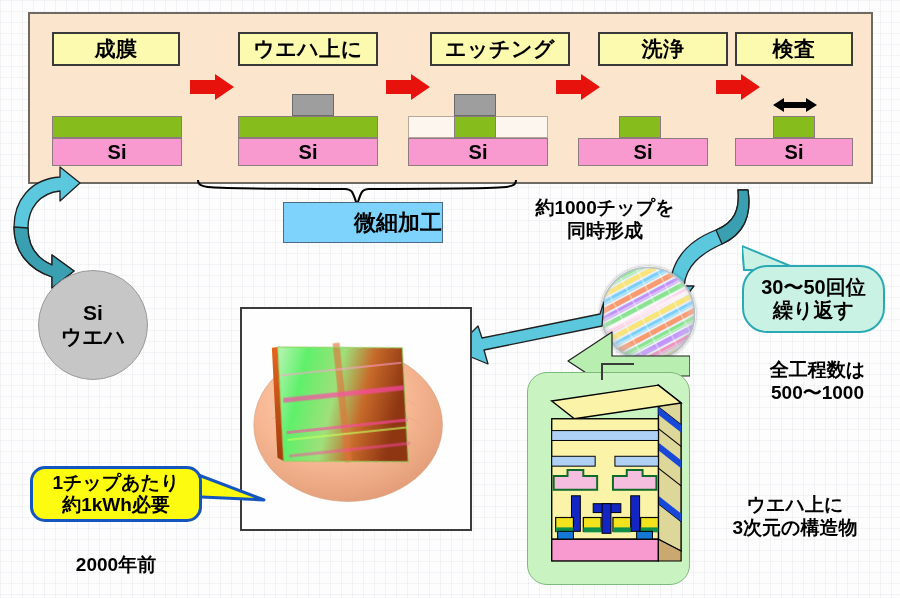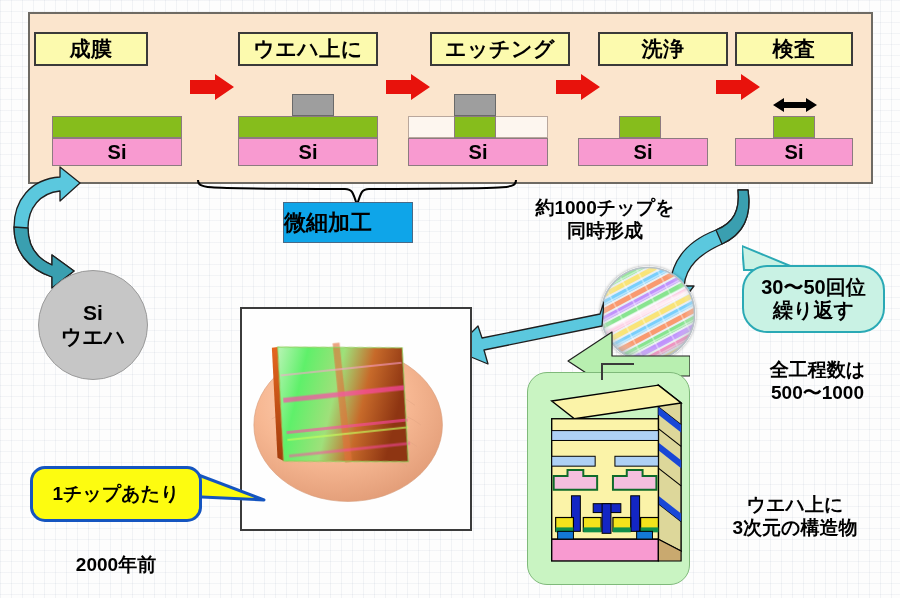--- a/index.html
+++ b/index.html
@@ -36,23 +36,23 @@
     font-size:20px;font-weight:bold;color:#000;
   }
   .green-film{position:absolute;background:#86bd1c;border:1px solid #8d7b80;box-sizing:border-box;}
   .gray-resist{position:absolute;background:#9e9e9e;border:1px solid #6a6a6a;box-sizing:border-box;}
   .clear-film{position:absolute;background:#fdf6ef;border:1px solid #b9a79c;box-sizing:border-box;}
   .red-arrow{position:absolute;width:44px;height:26px;}
   .meas-arrow{position:absolute;width:44px;height:14px;}
 
   
   #micro-box{
-    left:283px;top:202px;width:130px;height:41px;
-    background:#0ea5e9;border:1px solid #4a6a86;box-sizing:border-box;
-    display:flex;align-items:center;justify-content:flex-start;
+    left:283px;top:202px;width:160px;height:41px;
+    background:#7dd3fc;border:1px solid #4a6a86;box-sizing:border-box;
+    display:flex;align-items:center;justify-content:flex-end;
     font-size:22px;font-weight:bold;
   }
   #si-wafer-circle{
     left:38px;top:270px;width:108px;height:108px;border-radius:50%;
     background:#c6c6c6;border:1px solid #9a9a9a;
     display:flex;flex-direction:column;align-items:center;justify-content:center;
     font-size:21px;font-weight:bold;line-height:1.12;
   }
   #repeat-callout{
     left:742px;top:265px;width:143px;height:68px;
@@ -84,21 +84,21 @@
     background:#c9f4c2;border:1px solid #7fb97a;border-radius:20px;box-sizing:border-box;
   }
 </style>
 </head>
 <body>
 
 <div id="bg-grid"></div>
 
 <div class="abs" id="flow-panel">
 
-  <div class="step-label" style="left:4px;width:114px;">成膜</div>
+  <div class="step-label" style="left:22px;width:128px;">成膜</div>
   <div class="green-film" style="left:22px;top:102px;width:130px;height:22px;"></div>
   <div class="si-block" style="left:22px;top:124px;width:130px;height:28px;">Si</div>
 
   <svg class="red-arrow" style="left:160px;top:60px;" viewBox="0 0 44 26">
     <polygon points="0,6 25,6 25,0 44,13 25,26 25,20 0,20" fill="#e8120c"></polygon>
   </svg>
 
   <div class="step-label" style="left:208px;width:140px;">ウエハ上に</div>
   <div class="gray-resist" style="left:262px;top:80px;width:42px;height:22px;"></div>
   <div class="green-film" style="left:208px;top:102px;width:140px;height:22px;"></div>
@@ -297,20 +297,21 @@
       <polygon points="44,30 170,44 164,160 38,146" fill="none" stroke="#8ecf5a" stroke-width="1.2" opacity=".8"></polygon>
     </g>
   </svg>
 </div>
 
 <svg class="abs" style="left:178px;top:462px;width:90px;height:42px;" viewBox="0 0 90 42">
   <polygon points="2,6 2,34 86,38" fill="#fdfc10" stroke="#1555c0" stroke-width="3" stroke-linejoin="round"></polygon>
 </svg>
 <div class="abs" id="energy-callout">
   <span>1チップあたり</span>
+  <span>約1kWh必要</span>
 </div>
 <div class="plain-text" style="left:30px;top:553px;width:172px;">2000年前</div>
 
 <div class="abs" id="structure-card">
   <svg viewBox="0 0 163 213" style="display:block;width:100%;height:100%;">
 
     <polygon points="132,12 155,30 155,180 132,168" fill="#ddd79a" stroke="#000" stroke-width="1.4"></polygon>
     <g stroke="#000" stroke-width="1.2" fill="none">
       <path d="M132,34 L155,52"></path>
         <path d="M132,56 L155,74"></path>

